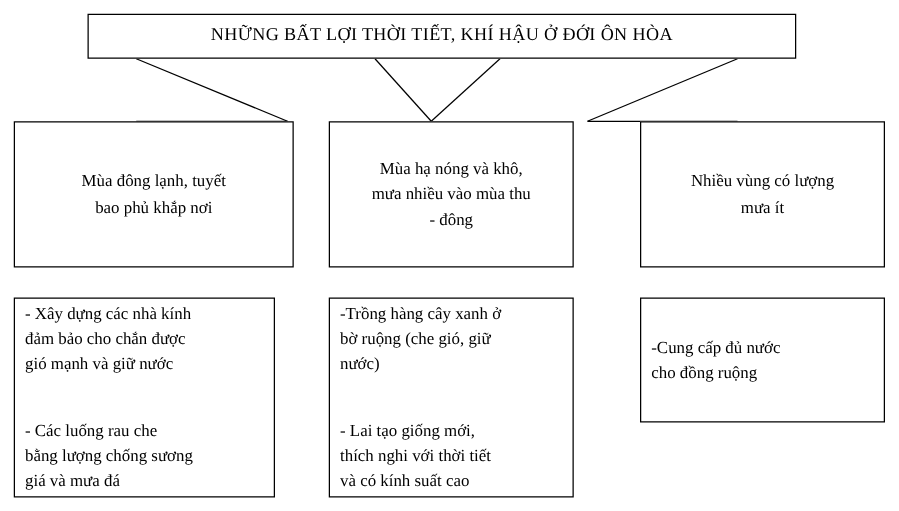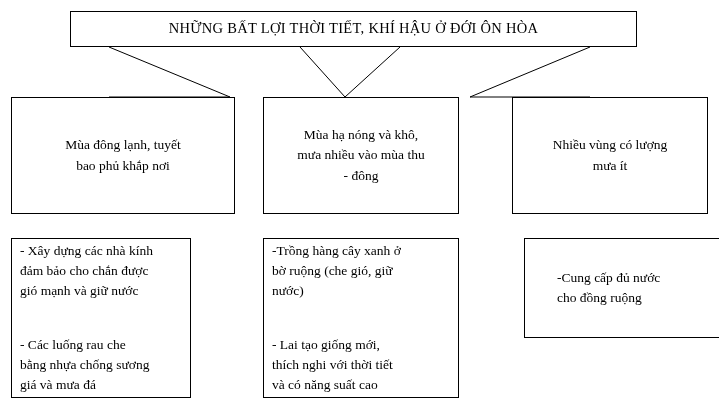--- a/index.html
+++ b/index.html
@@ -65,35 +65,34 @@
   }
   #branch-box-3 {
     left: 512px;
     top: 97px;
     width: 196px;
     height: 117px;
   }
   #detail-box-1 {
     left: 11px;
     top: 238px;
-    width: 180px;
+    width: 209px;
     height: 160px;
   }
   #detail-box-2 {
     left: 263px;
     top: 238px;
     width: 196px;
     height: 160px;
   }
   #detail-box-3 {
-    left: 524px;
+    left: 512px;
     top: 238px;
     width: 196px;
     height: 100px;
-    padding-left: 24px;
   }
   #detail-box-1 .inner,
   #detail-box-2 .inner {
     padding: 0 8px;
   }
   #detail-box-3 .inner {
     padding: 0 8px;
   }
   .para {
     margin: 0;
@@ -143,33 +142,33 @@
 mưa nhiều vào mùa thu
 - đông</div>
   </div>
 
   <div class="box left" id="detail-box-1">
     <div class="inner">
       <p class="para">- Xây dựng các nhà kính
 đảm bảo cho chắn được
 gió mạnh và giữ nước</p>
       <p class="para">- Các luống rau che
-bằng nhựa chống sương
+bằng lượng chống sương
 giá và mưa đá</p>
     </div>
   </div>
 
   <div class="box left" id="detail-box-2">
     <div class="inner">
       <p class="para">-Trồng hàng cây xanh ở
 bờ ruộng (che gió, giữ
 nước)</p>
       <p class="para">- Lai tạo giống mới,
 thích nghi với thời tiết
-và có năng suất cao</p>
+và có kính suất cao</p>
     </div>
   </div>
 
   <div class="box left" id="detail-box-3">
     <div class="inner">
       <p class="para">-Cung cấp đủ nước
 cho đồng ruộng</p>
     </div>
   </div>
 

